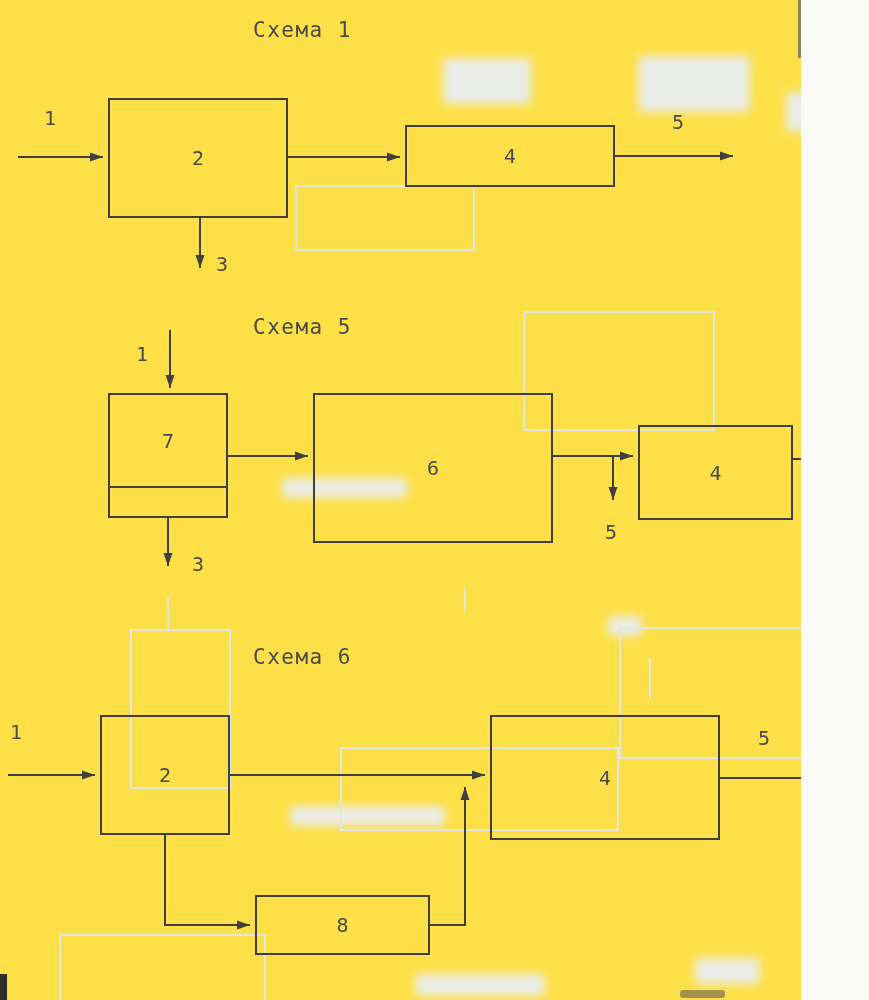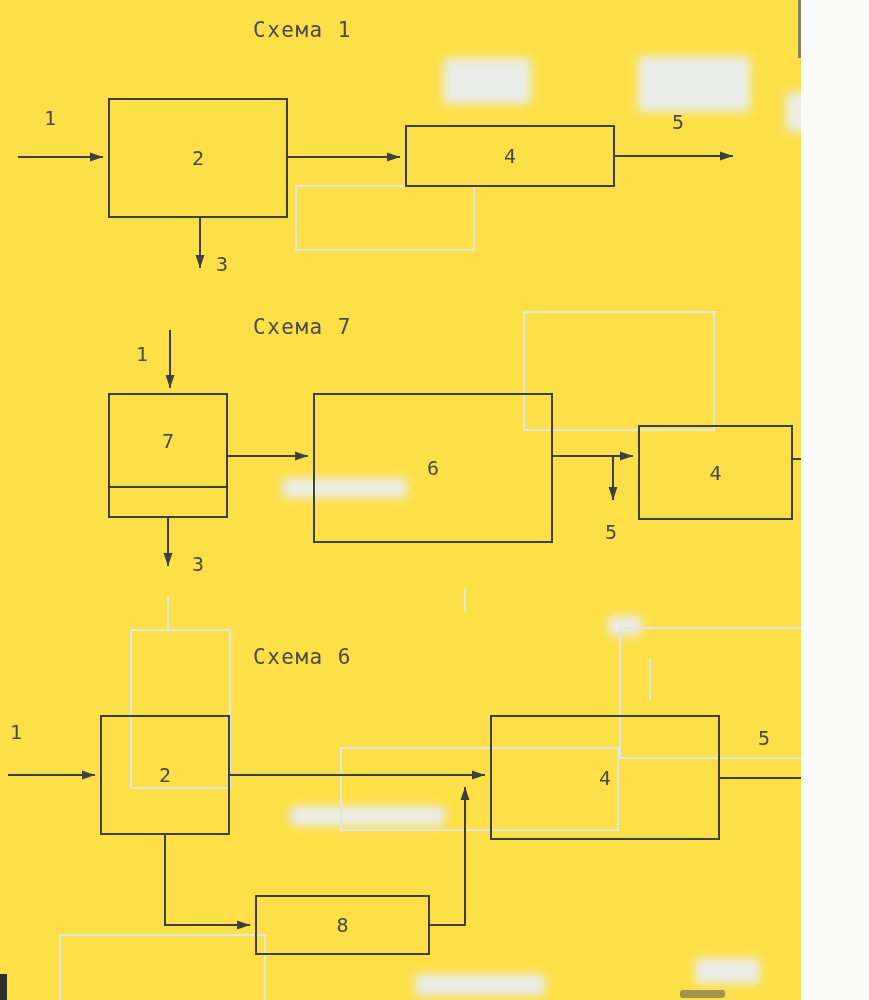--- a/index.html
+++ b/index.html
@@ -94,21 +94,21 @@
   <div class="lbl" style="left:44px;top:106px">1</div>
   <div class="box" style="left:108px;top:98px;width:180px;height:120px">
     <span>2</span>
   </div>
   <div class="box" style="left:405px;top:125px;width:210px;height:62px">
     <span>4</span>
   </div>
   <div class="lbl" style="left:216px;top:252px">3</div>
   <div class="lbl" style="left:672px;top:110px">5</div>
 
-  <div class="lbl title" style="left:253px;top:315px">Схема 7</div>
+  <div class="lbl title" style="left:253px;top:315px">Схема 5</div>
   <div class="lbl" style="left:136px;top:342px">1</div>
   <div class="box compart" style="left:108px;top:393px;width:120px;height:125px">
     <span>7</span>
     <div class="inner-line"></div>
   </div>
   <div class="box" style="left:313px;top:393px;width:240px;height:150px">
     <span>6</span>
   </div>
   <div class="box" style="left:638px;top:425px;width:155px;height:95px">
     <span>4</span>

